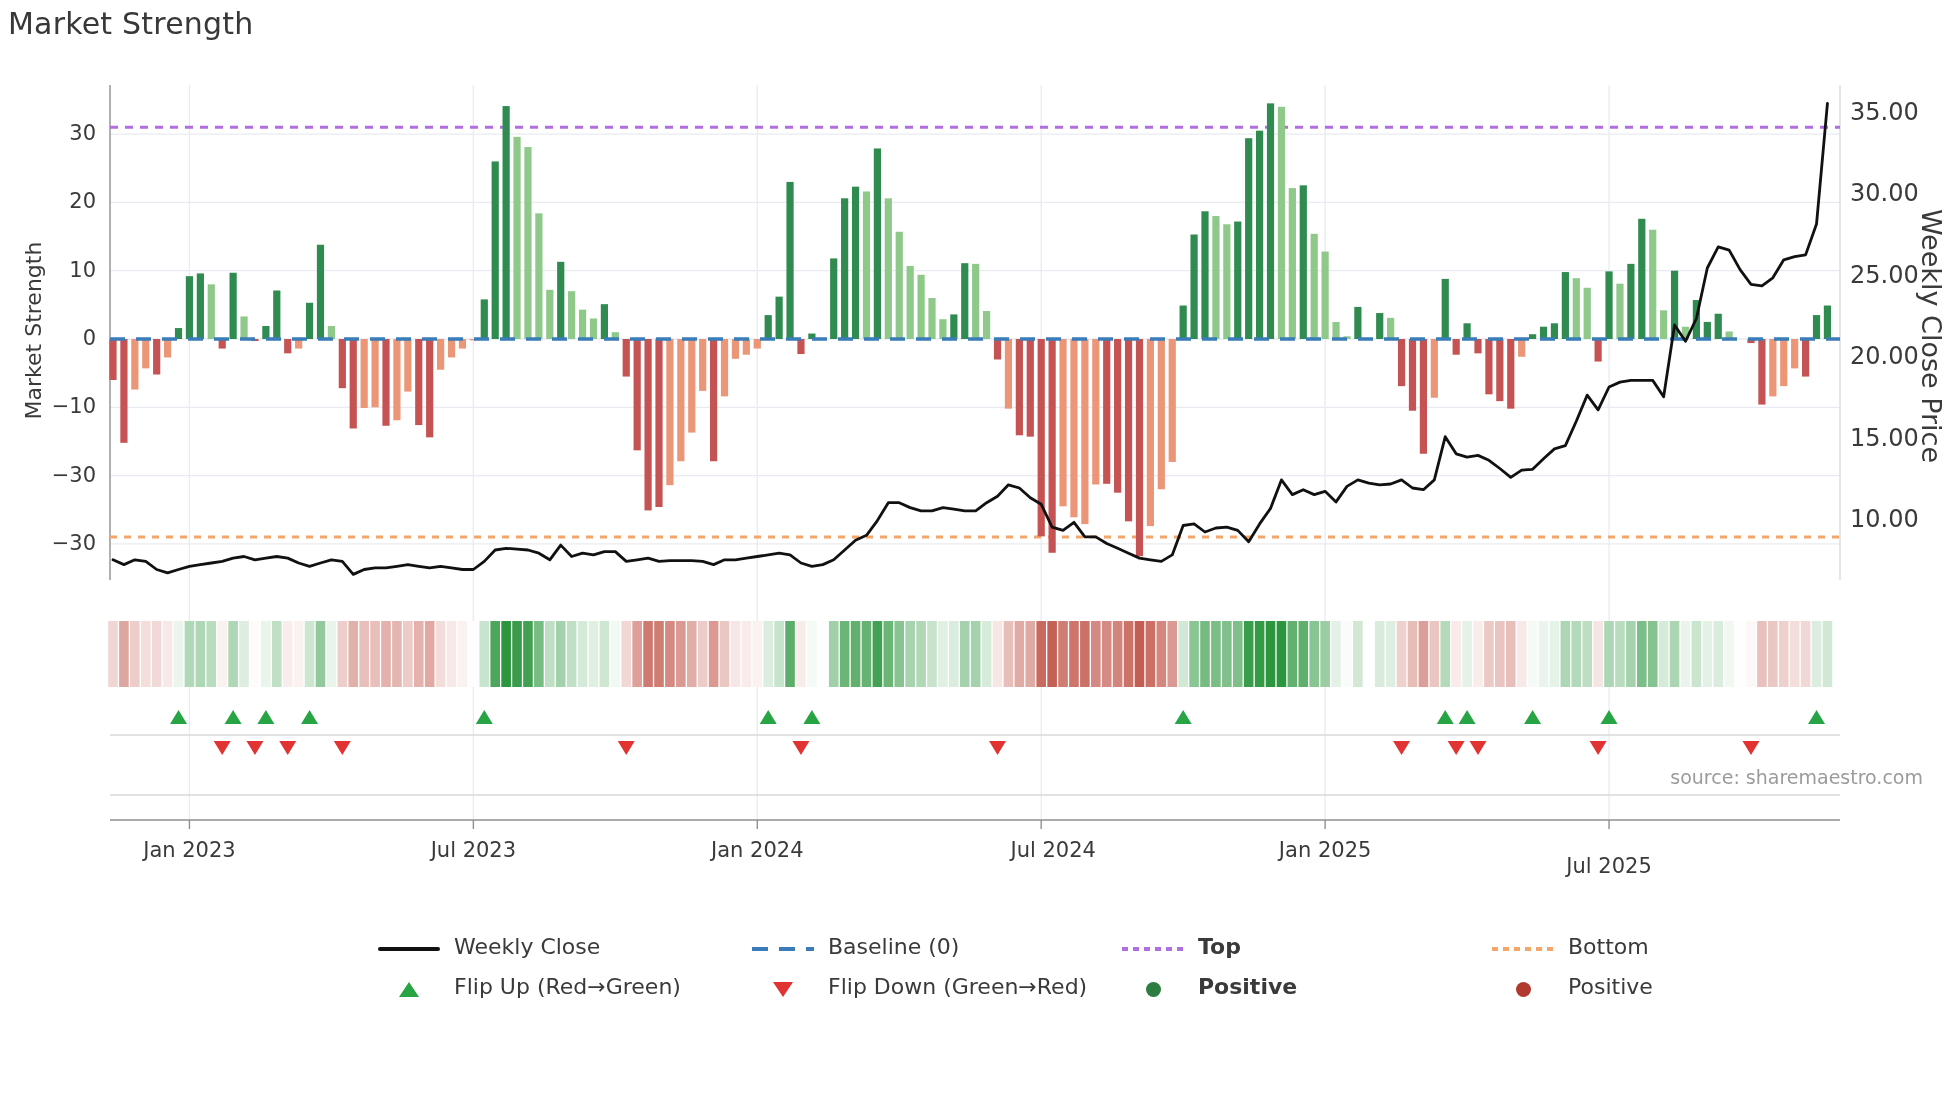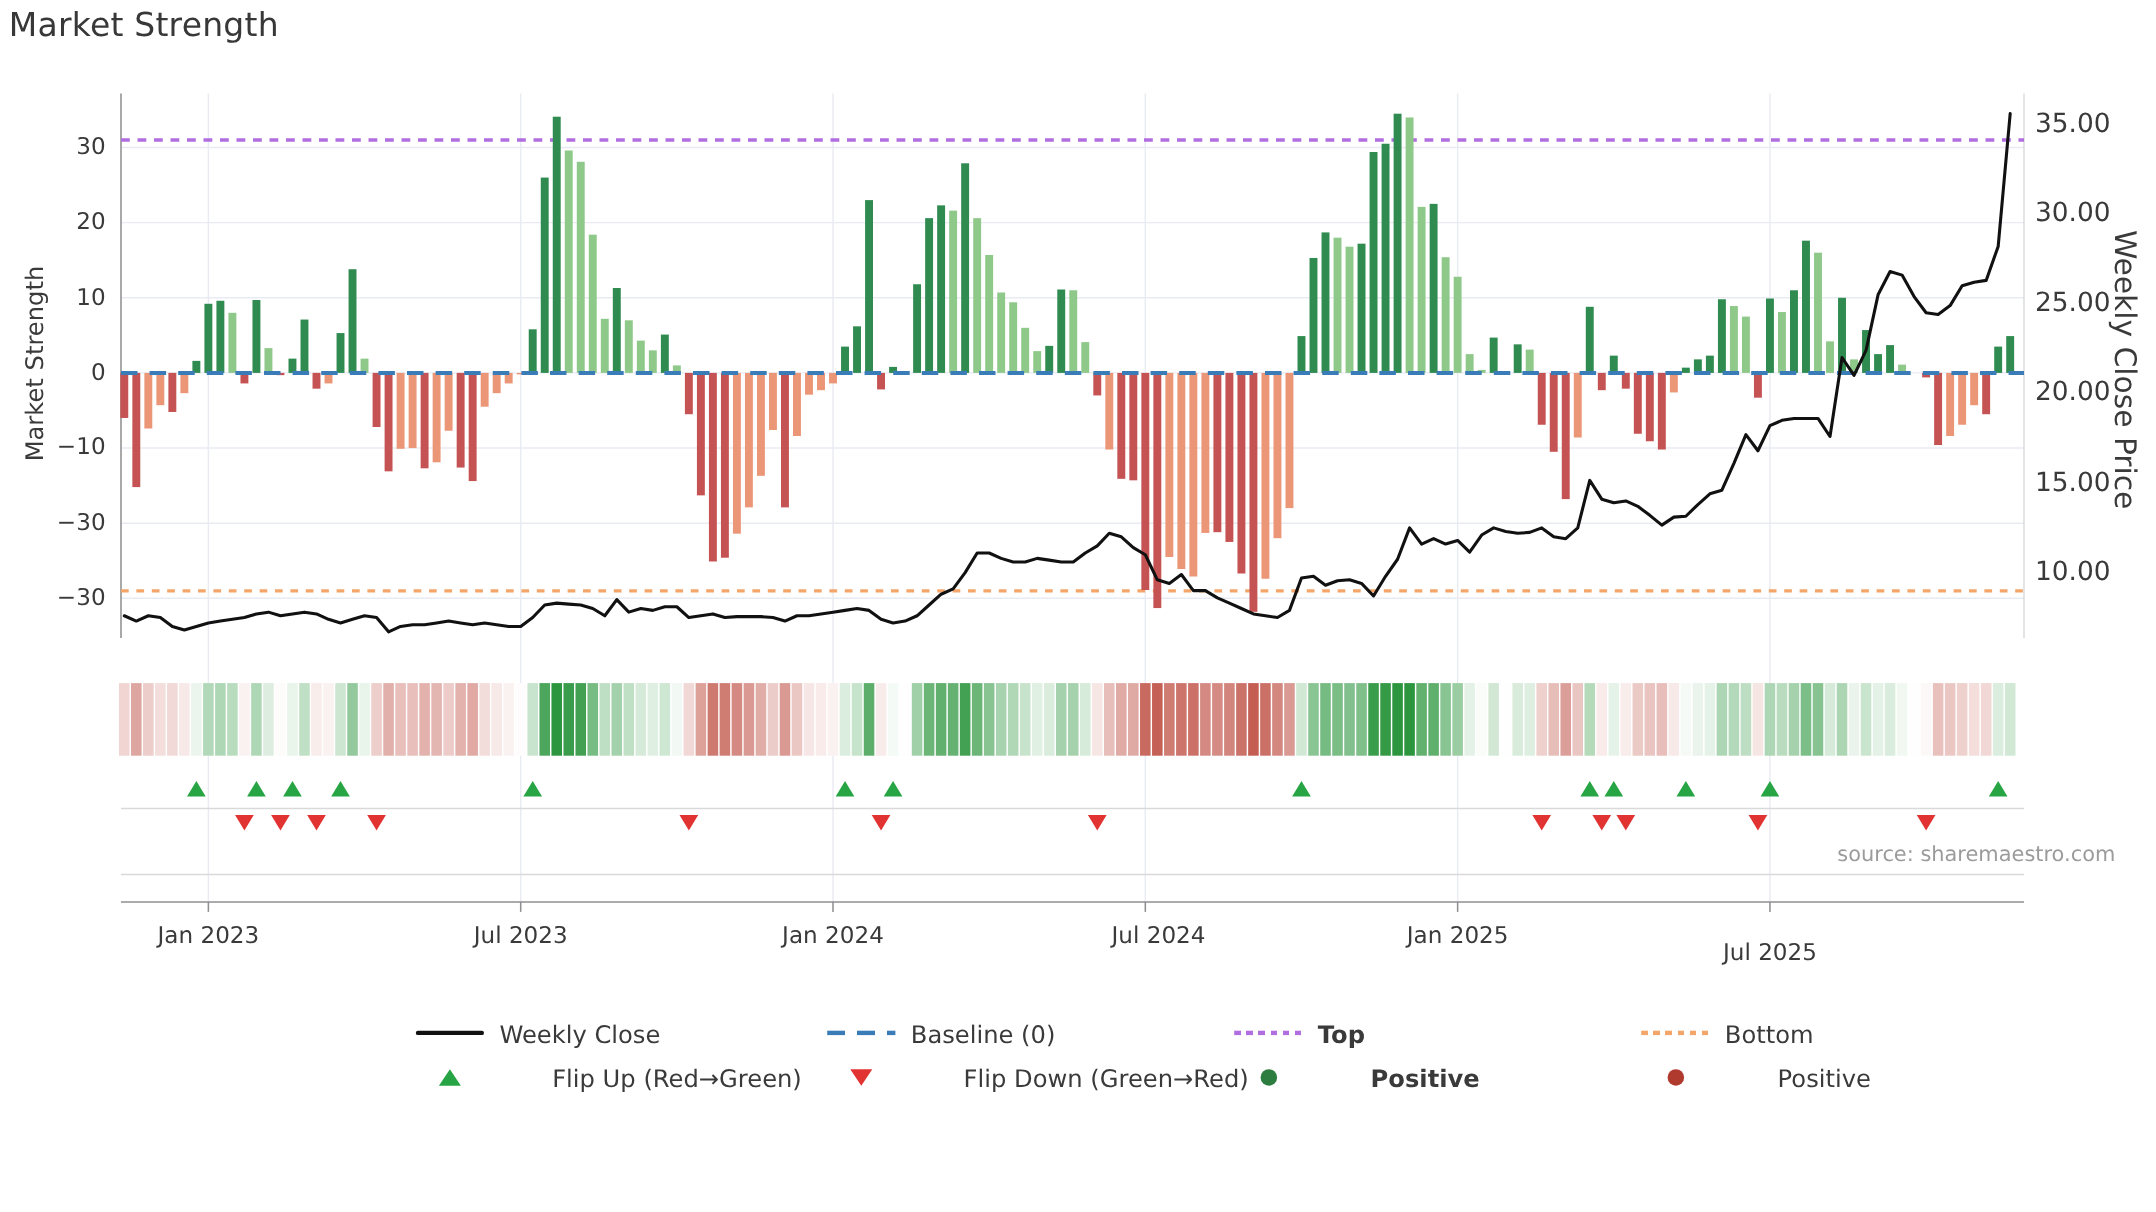--- a/index.html
+++ b/index.html
@@ -7,30 +7,30 @@
   .abs{position:absolute;}
   #plot-svg{position:absolute;left:0;top:0;}
   .chart-title{left:8px;top:6px;font-size:30px;color:#383838;letter-spacing:.2px;}
   .ylabel-left{left:-62px;top:318px;font-size:22px;color:#3a3a3a;transform:rotate(-90deg);transform-origin:center;width:190px;text-align:center;}
   .ylabel-right{left:1916px;top:166px;font-size:27px;color:#3a3a3a;writing-mode:vertical-rl;height:340px;text-align:center;}
   .tick-label{position:absolute;color:#3a3a3a;}
   .ytickL{font-size:21px;width:60px;text-align:right;}
   .ytickR{font-size:24px;text-align:left;}
   .xtick{font-size:21px;transform:translateX(-50%);white-space:nowrap;}
   .source{left:1395px;top:766px;width:528px;text-align:right;font-size:19px;color:#9b9b9b;}
-  .legend-item{position:absolute;display:flex;align-items:flex-end;height:30px;}
+  .legend-item{position:absolute;display:flex;align-items:flex-start;height:30px;margin-top:10px;}
   .legend-label{font-size:22px;color:#3a3a3a;margin-left:14px;white-space:nowrap;}
   .glyph{width:62px;height:30px;display:flex;align-items:center;justify-content:center;flex:0 0 62px;}
   .g-line{width:62px;height:4px;border-radius:2px;}
   .g-dash{width:62px;height:4px;background:repeating-linear-gradient(90deg,currentColor 0 16px,transparent 16px 27px);}
   .g-dot3{width:62px;height:4px;background:repeating-linear-gradient(90deg,currentColor 0 6px,transparent 6px 11px);}
   .g-tri-up{width:0;height:0;border-left:10px solid transparent;border-right:10px solid transparent;border-bottom:15px solid currentColor;}
   .g-tri-dn{width:0;height:0;border-left:10px solid transparent;border-right:10px solid transparent;border-top:15px solid currentColor;}
   .g-dotc{width:15px;height:15px;border-radius:50%;background:currentColor;}
-  .r0{top:924px;} .r1{top:964px;gap:48px;}
+  .r0{top:924px;} .r1{top:964px;}
   .c0{left:378px;} .c1{left:752px;} .c2{left:1122px;font-weight:bold;} .c3{left:1492px;}
 </style>
 </head>
 <body>
 
 <svg id="plot-svg" width="1960" height="1102">
     <g>
       <line x1="189.44" y1="85" x2="189.44" y2="820" stroke="#e9ebf2" stroke-width="1.3"></line>
       <line x1="473.36" y1="85" x2="473.36" y2="820" stroke="#e9ebf2" stroke-width="1.3"></line>
       <line x1="757.28" y1="85" x2="757.28" y2="820" stroke="#e9ebf2" stroke-width="1.3"></line>

